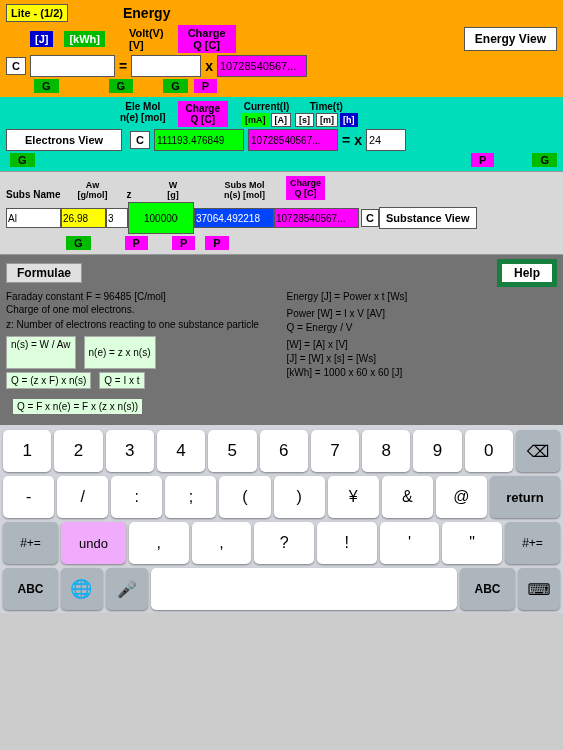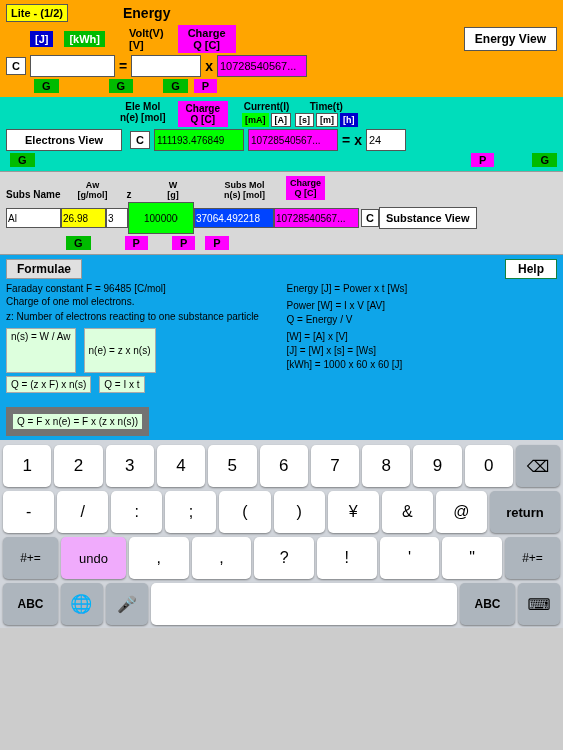--- a/index.html
+++ b/index.html
@@ -120,35 +120,35 @@
     </div>
 
     <div style="display:flex; gap:4px;">
       <button style="background:#00BB00; font-size:11px; font-weight:bold; padding:1px 8px; border:none; cursor:pointer; margin-left:60px;">G</button>
       <button style="background:#FF00FF; font-size:11px; font-weight:bold; padding:1px 8px; border:none; cursor:pointer; margin-left:30px;">P</button>
       <button style="background:#FF00FF; font-size:11px; font-weight:bold; padding:1px 8px; border:none; cursor:pointer; margin-left:20px;">P</button>
       <button style="background:#FF00FF; font-size:11px; font-weight:bold; padding:1px 8px; border:none; cursor:pointer; margin-left:6px;">P</button>
     </div>
   </div>
 
-  <div style="background:#0ea5e9; padding:4px 6px; border-top:1px solid #999; min-height:130px;">
+  <div style="background:#737373; padding:4px 6px; border-top:1px solid #999; min-height:130px;">
     <div style="display:flex; justify-content:space-between; align-items:center; margin-bottom:4px;">
       <div style="background:#E0E0E0; border:1px solid #999; font-size:12px; font-weight:bold; padding:2px 10px;">Formulae</div>
-      <button style="background:white; border:1px solid #15803d; font-size:12px; font-weight:bold; padding:2px 12px; cursor:pointer;">Help</button>
+      <button style="background:white; border:5px solid #15803d; font-size:12px; font-weight:bold; padding:2px 12px; cursor:pointer;">Help</button>
     </div>
     <div style="display:flex; gap:10px;">
       <div style="flex:1;">
         <div style="font-size:10px; margin-bottom:2px;">Faraday constant  F = 96485 [C/mol]</div>
         <div style="font-size:10px; margin-bottom:4px;">Charge of one mol electrons.</div>
         <div style="font-size:10px; margin-bottom:6px;">z: Number of electrons reacting to one substance particle</div>
         <div style="display:flex; gap:8px; margin-bottom:3px;">
           <div style="background:#DDFFDD; border:1px solid #aaa; padding:2px 4px; font-size:10px;">n(s) = W / Aw</div>
-          <div style="background:#DDFFDD; border:1px solid #aaa; padding:16px 4px; font-size:10px;">n(e) = z x n(s)</div>
-        </div>
-        <div style="display:flex; gap:8px; margin-bottom:14px;">
+          <div style="background:#DDFFDD; border:1px solid #aaa; padding:10px 4px; font-size:10px;">n(e) = z x n(s)</div>
+        </div>
+        <div style="display:flex; gap:8px; margin-bottom:3px;">
           <div style="background:#DDFFDD; border:1px solid #aaa; padding:2px 4px; font-size:10px;">Q = (z x F) x n(s)</div>
           <div style="background:#DDFFDD; border:1px solid #aaa; padding:2px 4px; font-size:10px;">Q = I x t</div>
         </div>
         <div style="background:#DDFFDD; border:7px solid #737373; padding:2px 4px; font-size:10px; display:inline-block;">Q = F x n(e) = F x (z x n(s))</div>
       </div>
       <div style="flex:1;">
         <div style="font-size:10px; margin-bottom:6px;">Energy [J] =  Power x t  [Ws]</div>
         <div style="font-size:10px; margin-bottom:3px;">Power [W] = I x V  [AV]</div>
         <div style="font-size:10px; margin-bottom:6px;">Q = Energy  / V</div>
         <div style="font-size:10px; margin-bottom:3px;">[W] = [A] x [V]</div>

